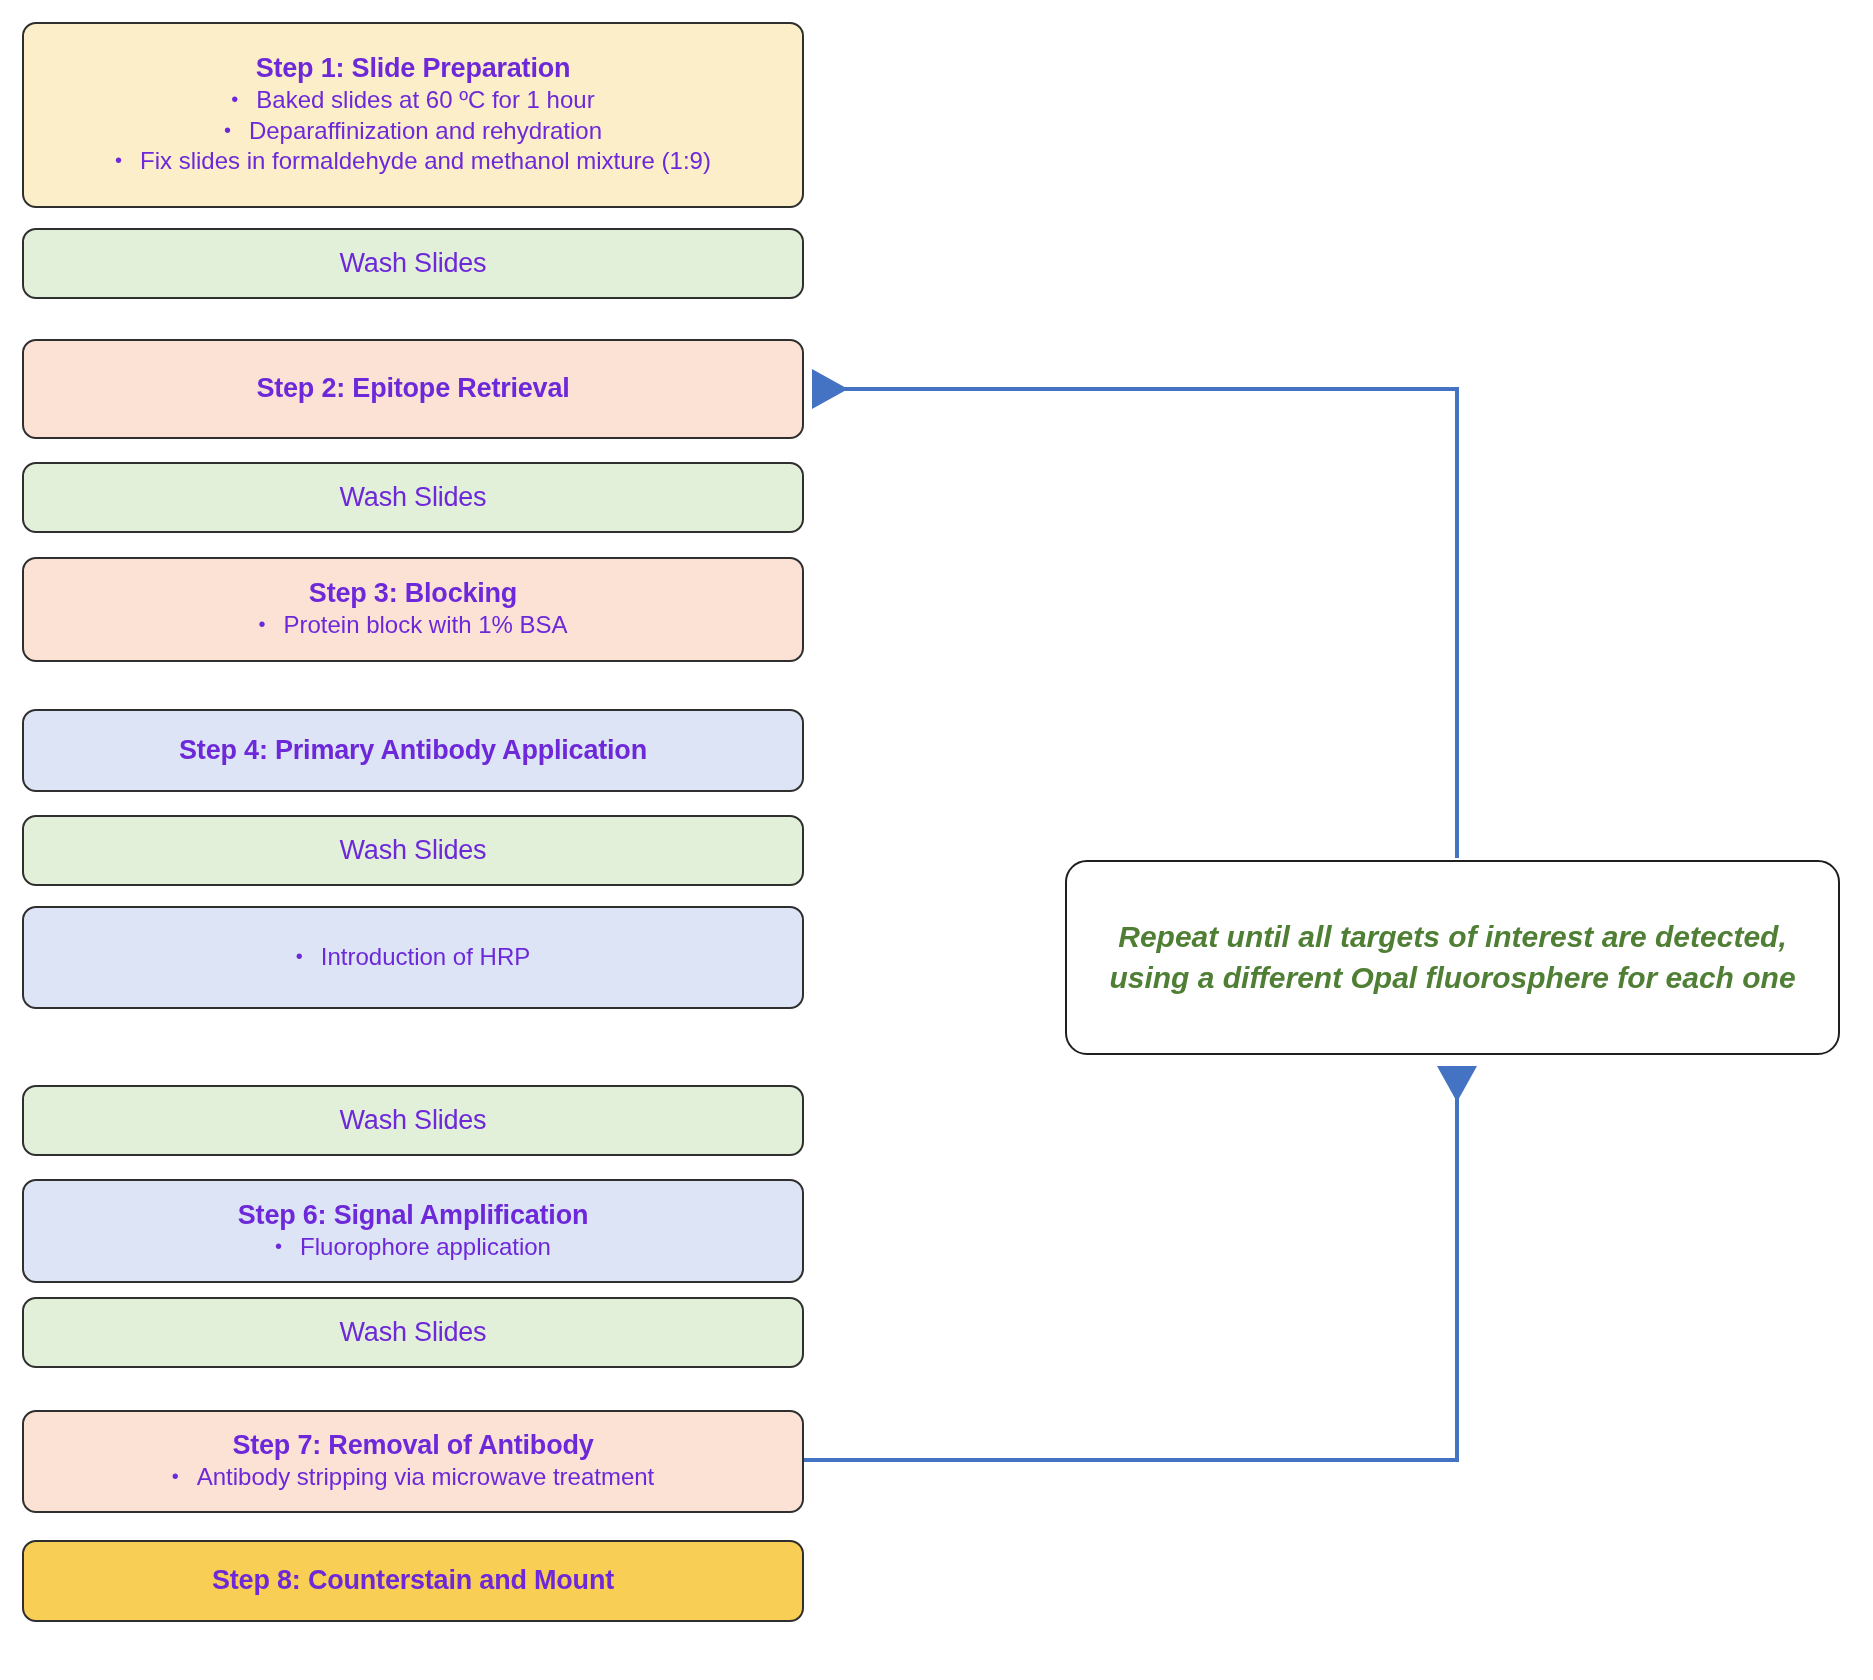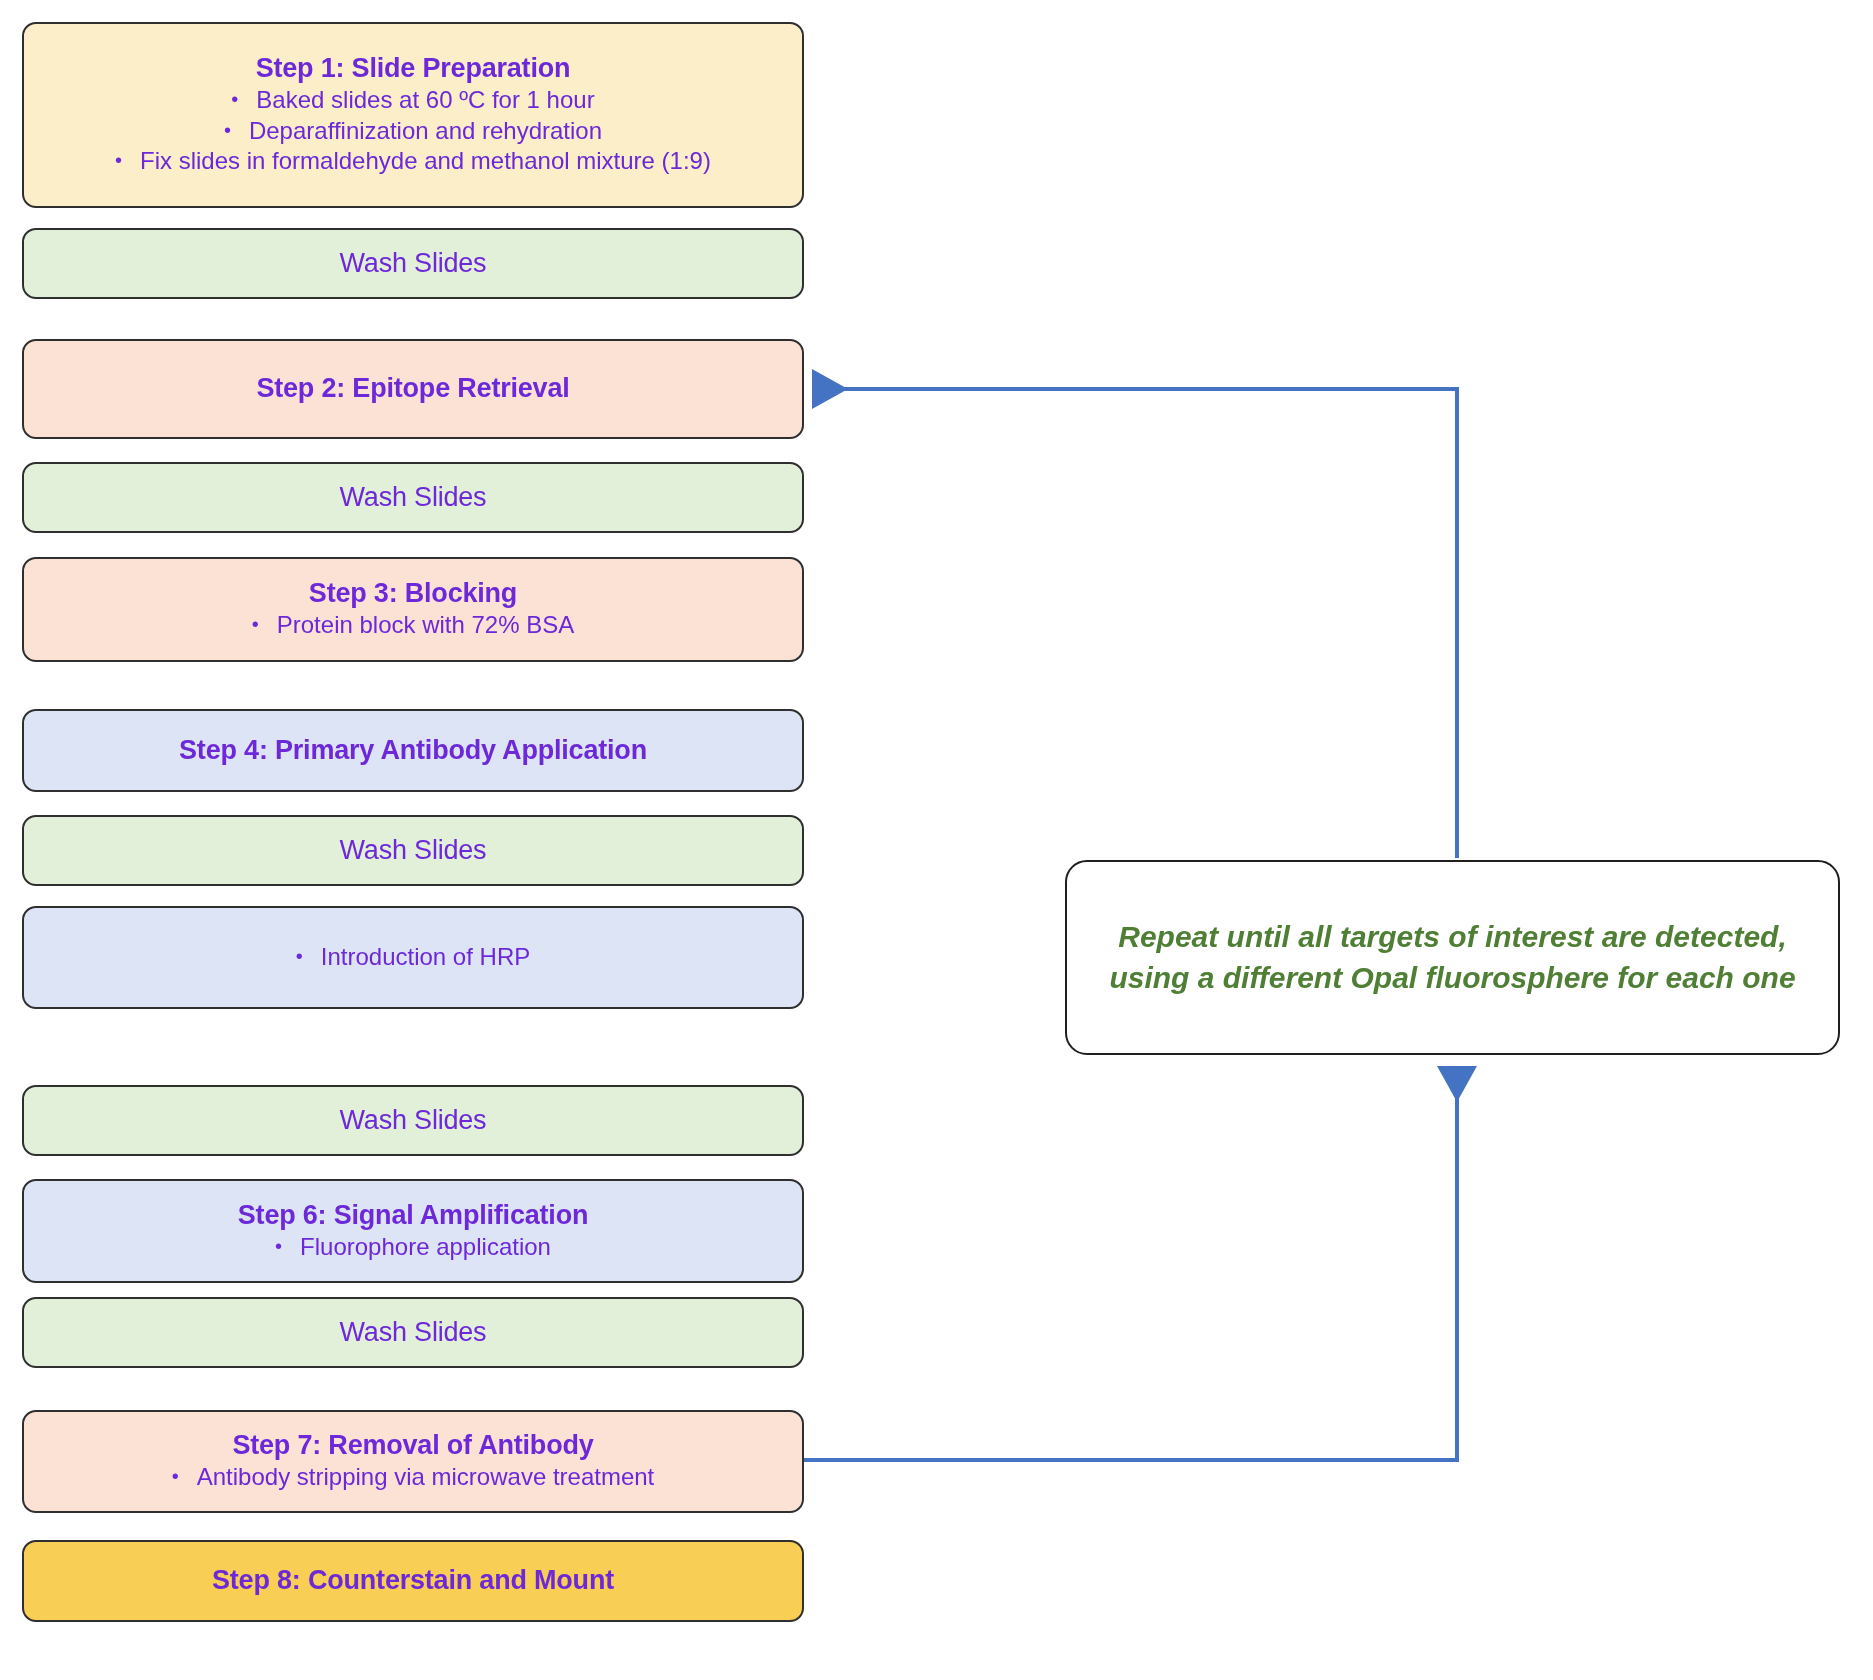--- a/index.html
+++ b/index.html
@@ -135,21 +135,21 @@
     <div class="title">Step 2: Epitope Retrieval</div>
   </div>
 
   <div class="node wash" style="left:22px; top:462px; width:782px; height:71px;">
     <div class="title" style="font-weight:normal;">Wash Slides</div>
   </div>
 
   <div class="node step-peach" style="left:22px; top:557px; width:782px; height:105px;">
     <div class="title">Step 3: Blocking</div>
     <ul class="bullets">
-      <li><span class="bdot">•</span><span>Protein block with 72% BSA</span></li>
+      <li><span class="bdot">•</span><span>Protein block with 1% BSA</span></li>
     </ul>
   </div>
 
   <div class="node step-blue" style="left:22px; top:709px; width:782px; height:83px;">
     <div class="title">Step 4: Primary Antibody Application</div>
   </div>
 
   <div class="node wash" style="left:22px; top:815px; width:782px; height:71px;">
     <div class="title" style="font-weight:normal;">Wash Slides</div>
   </div>

